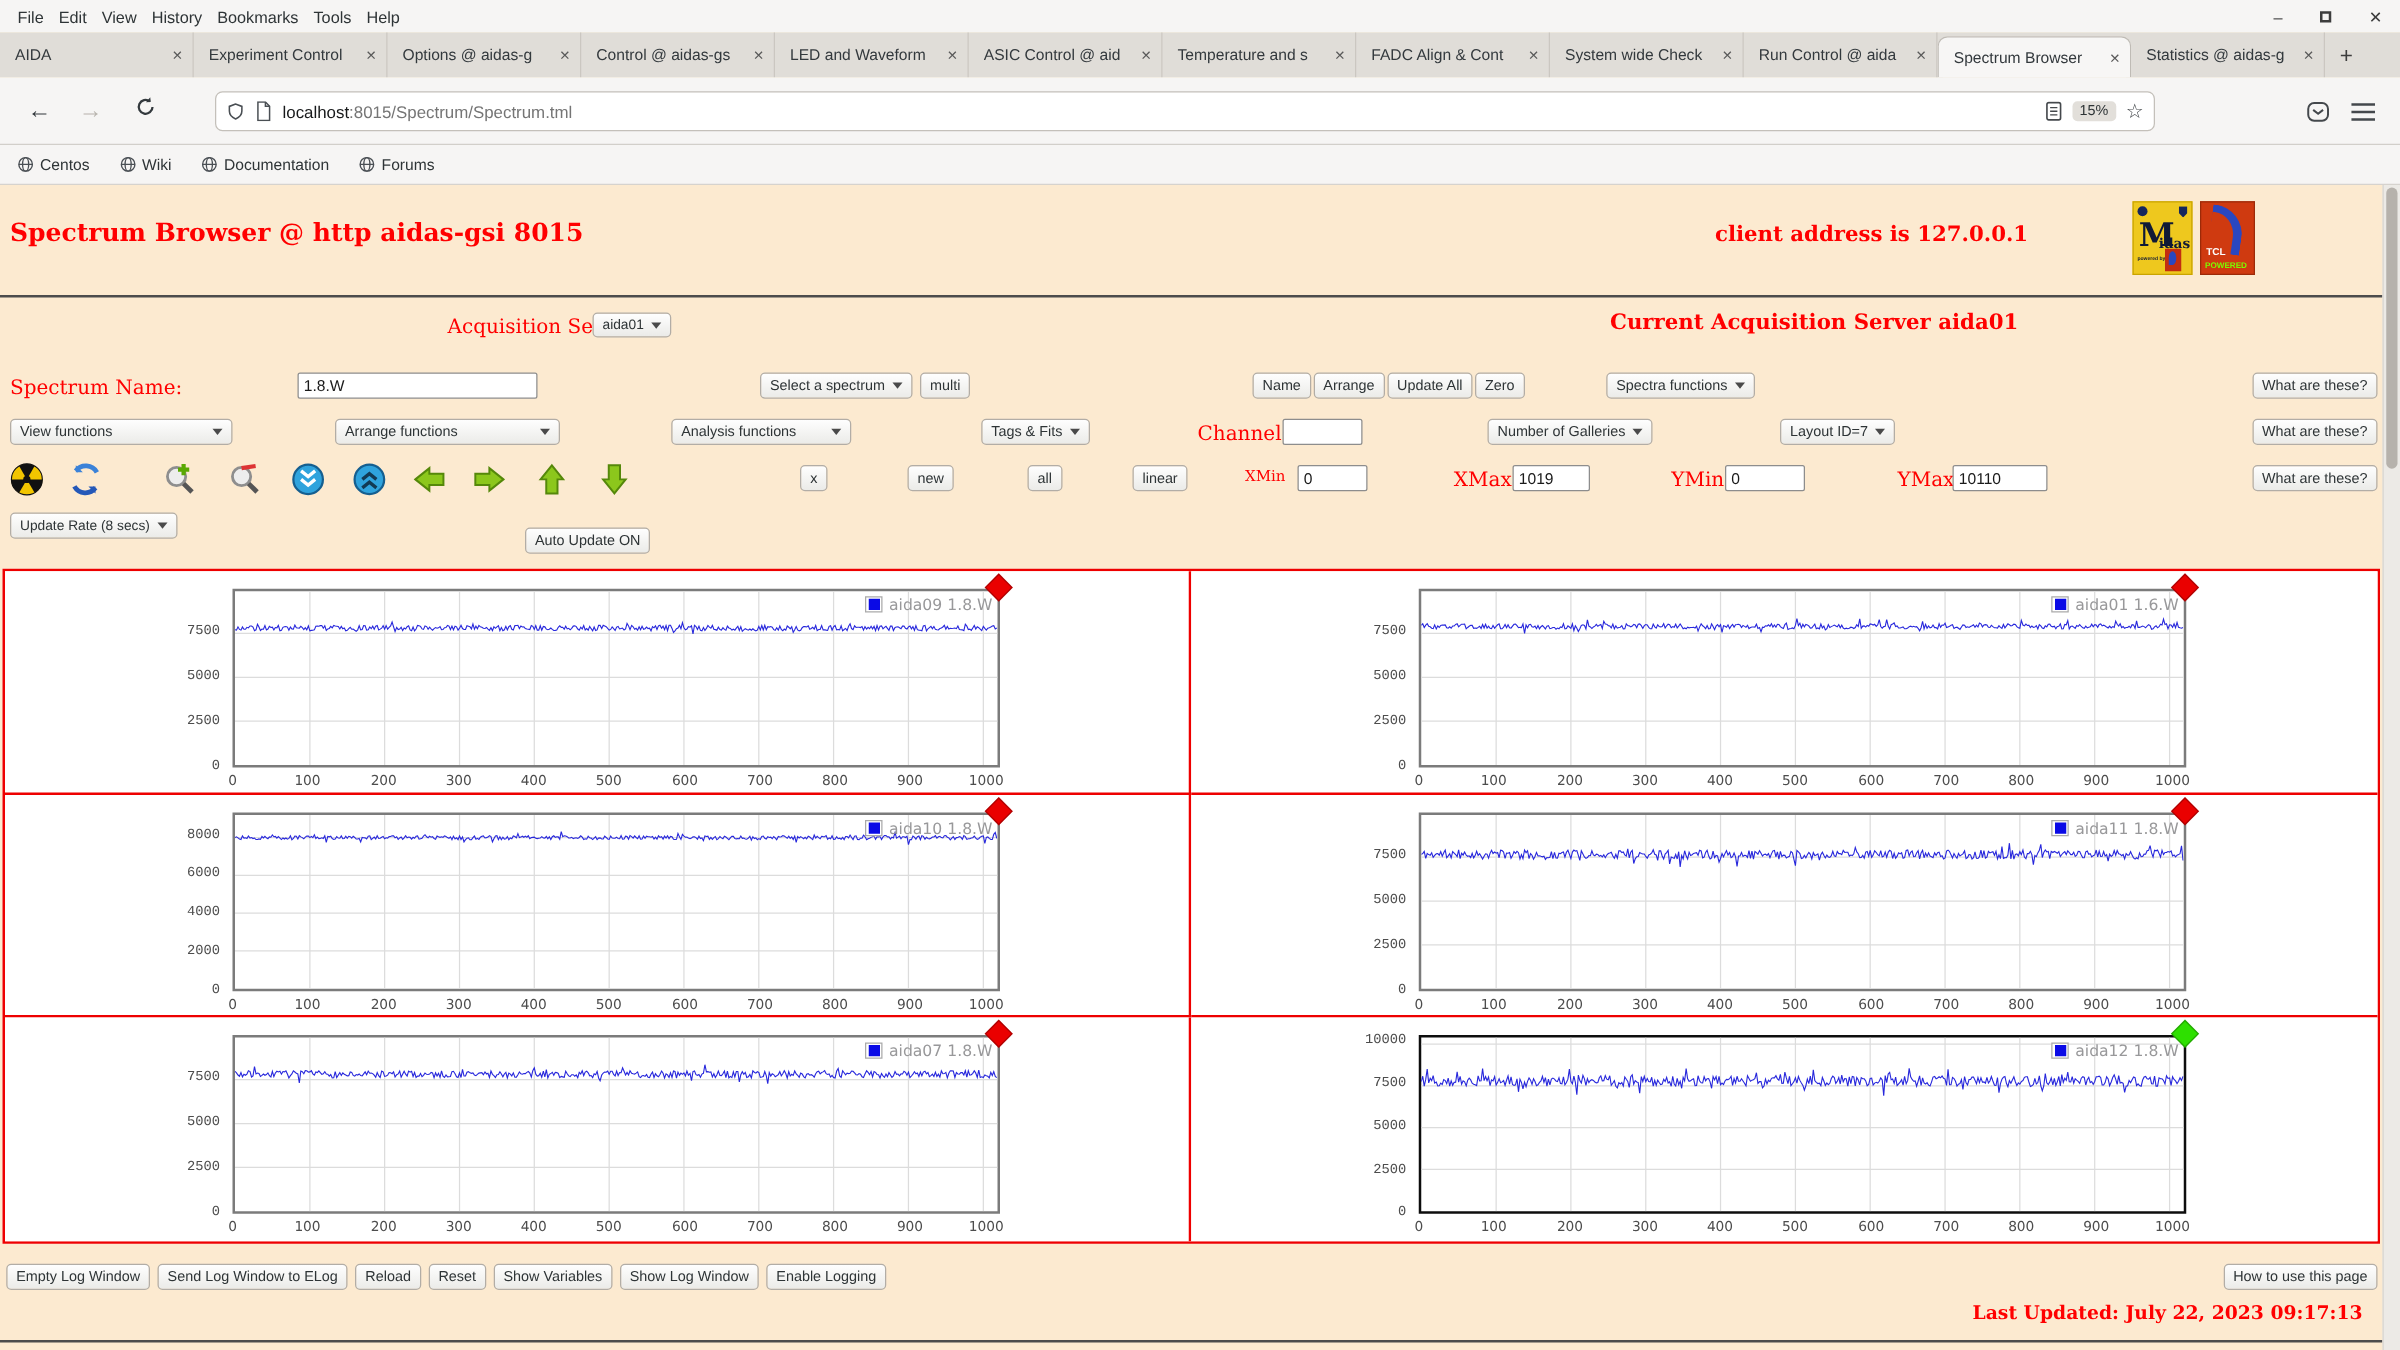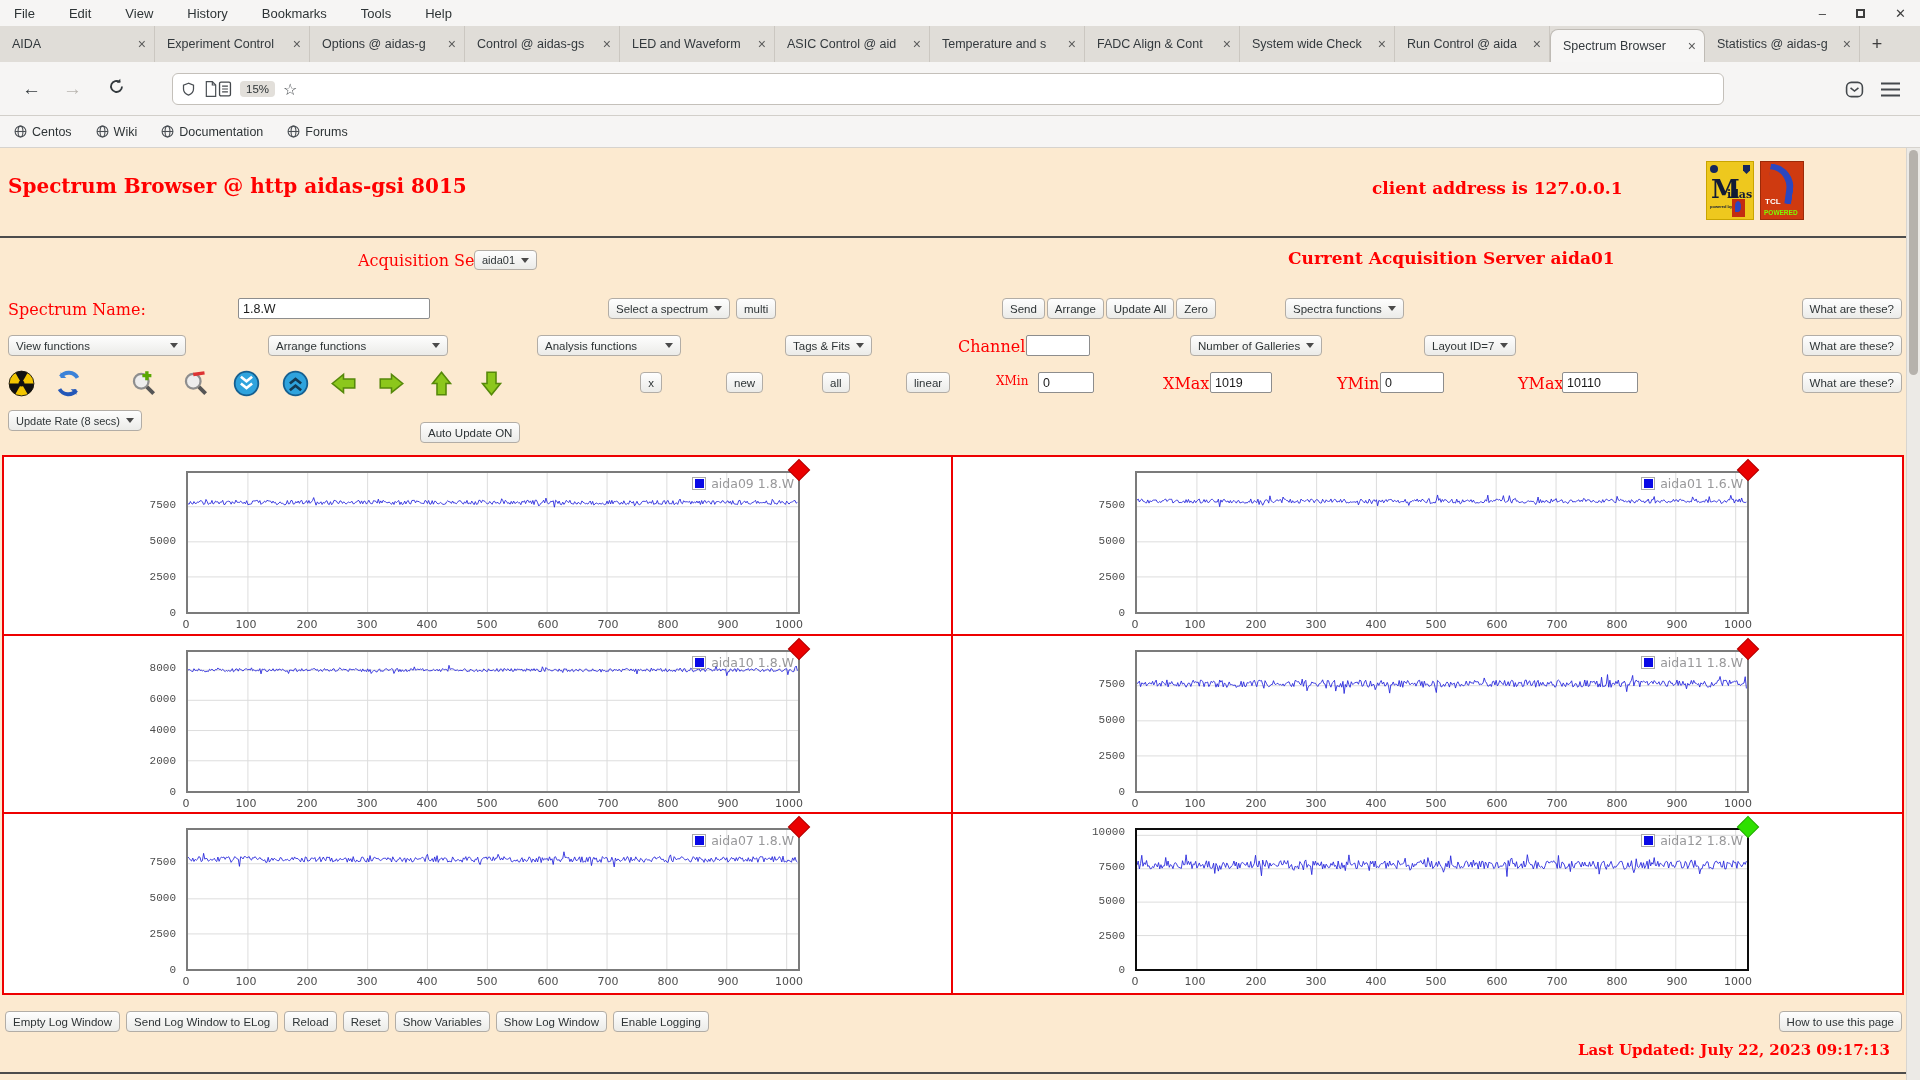--- a/index.html
+++ b/index.html
@@ -3,21 +3,21 @@
 <meta charset="utf-8">
 <style>
   * { box-sizing: border-box; }
   html,body { margin:0; padding:0; }
   body {
     width:1920px; height:1080px; overflow:hidden; position:relative;
     font-family:"Liberation Sans",sans-serif; background:#fcead0;
   }
   
   .menubar { position:absolute; left:0; top:0; width:1920px; height:26px;
-    background:#f6f5f4; display:flex; align-items:center; gap:34px; padding-left:14px;
+    background:#f6f5f4; display:flex; align-items:center; gap:12px; padding-left:14px;
     font-size:13px; color:#2e3436; }
   .menu-item { cursor:default; }
   .winctrl { position:absolute; right:14px; top:0; height:26px; display:flex; gap:30px; align-items:center; color:#3d3d3d; }
   .winctrl span { font-size:13px; line-height:1; }
   .wc-max { width:9px; height:9px; border:2px solid #3d3d3d; display:inline-block; }
   .tabbar { position:absolute; left:0; top:26px; width:1920px; height:36px;
     background:#e0ddd8; display:flex; align-items:flex-end; }
   .tab { width:155px; height:36px; display:flex; align-items:center; padding:0 8px 0 12px;
     font-size:12.5px; color:#33393d; border-right:1px solid #cbc7c1; position:relative; }
   .tab-label { flex:1; overflow:hidden; white-space:nowrap; }
@@ -171,20 +171,21 @@
       </svg>
   </span>
   <div class="urlbox">
     <svg width="15" height="17" viewBox="0 0 24 24">
         <path d="M12 2 L4 5 v6 c0 5.2 4.6 8.6 8 10 3.4-1.4 8-4.8 8-10 V5 Z" fill="none" stroke="#4a4f54" stroke-width="2"></path>
       </svg>
     <svg width="14" height="16" viewBox="0 0 20 24" style="margin-left:8px">
         <path d="M3 1 h9 l5 5 v17 H3 Z" fill="#fff" stroke="#4a4f54" stroke-width="1.8"></path>
         <path d="M12 1 v5 h5" fill="none" stroke="#4a4f54" stroke-width="1.8"></path>
       </svg>
+    <span class="urltext"><span class="urlhost">localhost</span><span class="urlpath">:8015/Spectrum/Spectrum.tml</span></span>
     <svg width="14" height="16" viewBox="0 0 18 22">
         <rect x="1.5" y="1.5" width="15" height="19" rx="2" fill="none" stroke="#44484c" stroke-width="1.8"></rect>
         <path d="M5 7 h8 M5 11 h8 M5 15 h8" stroke="#44484c" stroke-width="1.6"></path>
       </svg>
     <span class="zoompill">15%</span>
     <span class="star">☆</span>
   </div>
   <svg style="position:absolute;right:56px;top:18px" width="19" height="19" viewBox="0 0 24 24">
       <rect x="2" y="3" width="20" height="18" rx="6" fill="none" stroke="#44484c" stroke-width="2"></rect>
       <path d="M7 10 l5 4 5-4" fill="none" stroke="#44484c" stroke-width="2"></path>
@@ -260,21 +261,21 @@
   <div class="rser" style="position:absolute;left:1288px;top:100px;font-size:17px;font-weight:bold">Current Acquisition Server aida01</div>
 
   <div class="rser" style="position:absolute;left:8px;top:152px;font-size:16px">Spectrum Name:</div>
   <input class="input" style="position: absolute; left: 238px; top: 150px; width: 192px;" value="1.8.W">
   <div class="btn select" style="position:absolute;left:608px;top:150px">
     <span>Select a spectrum</span>
       <i class="chev"></i>
   </div>
   <button class="btn" style="position:absolute;left:736px;top:150px">multi</button>
   <div style="position:absolute;left:1002px;top:150px;display:flex;gap:2px">
-    <button class="btn">Send</button>
+    <button class="btn">Name</button>
     <button class="btn">Arrange</button>
     <button class="btn">Update All</button>
     <button class="btn">Zero</button>
   </div>
   <div class="btn select" style="position:absolute;left:1285px;top:150px">
     <span>Spectra functions</span>
       <i class="chev"></i>
   </div>
   <button class="btn" style="position:absolute;right:18px;top:150px">What are these?</button>
 

